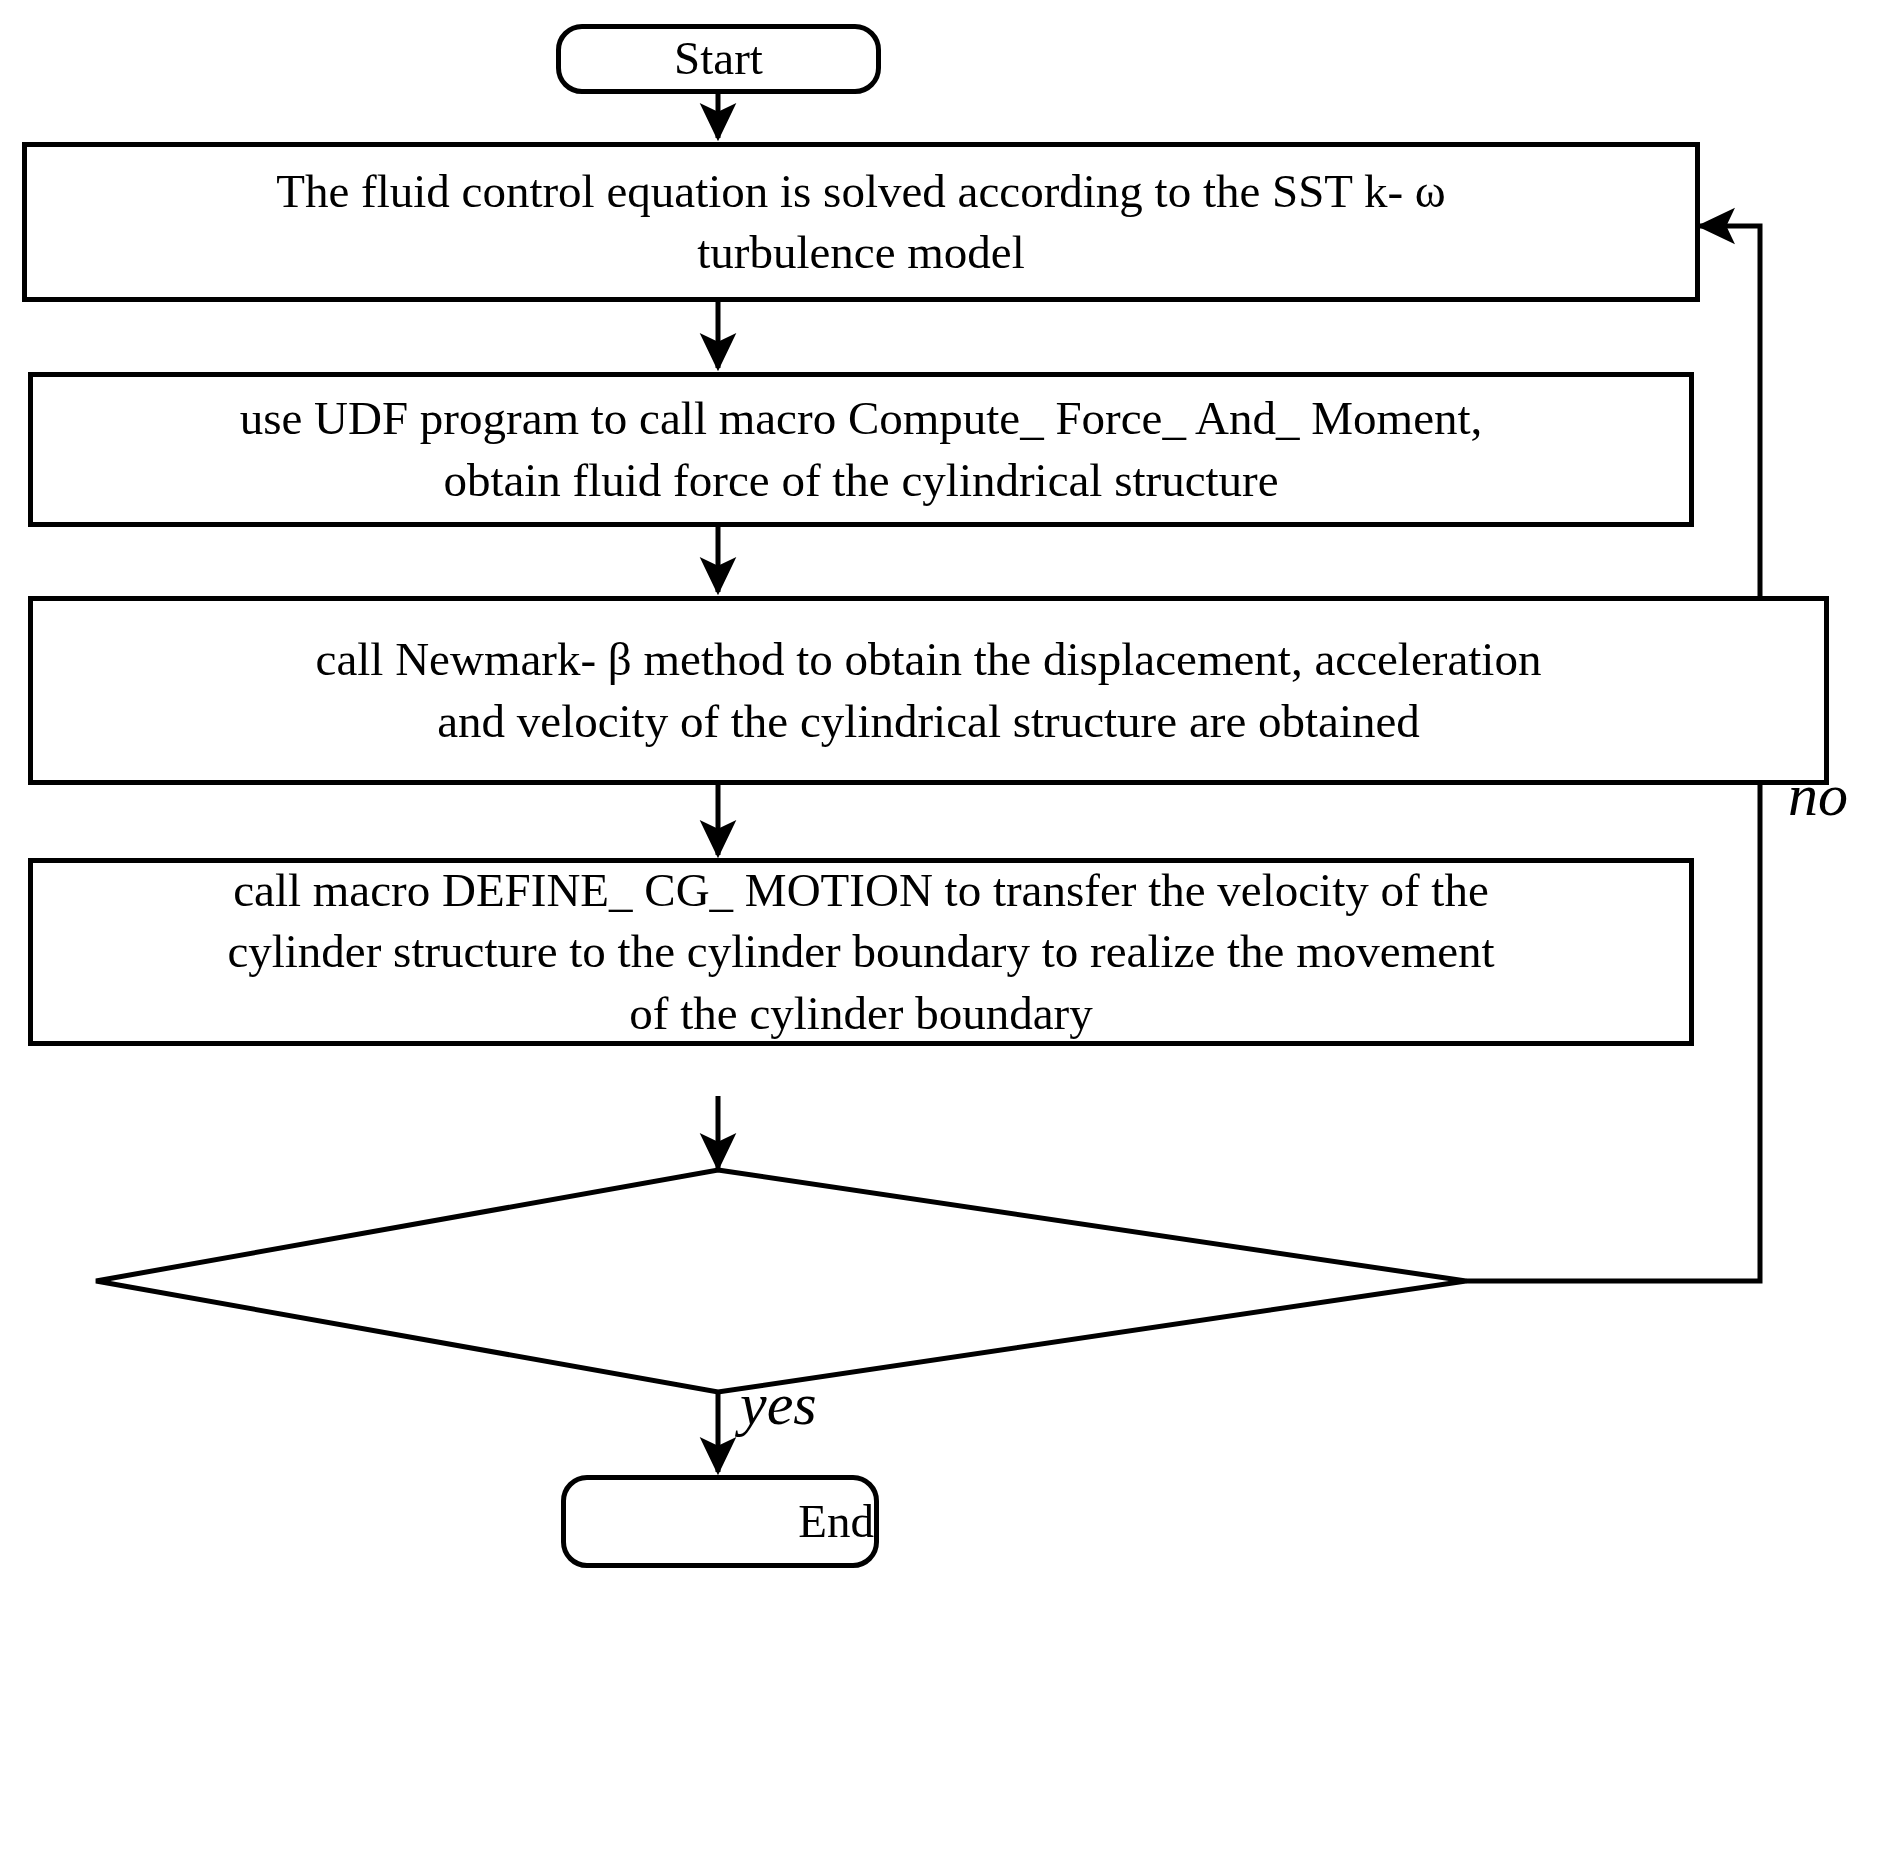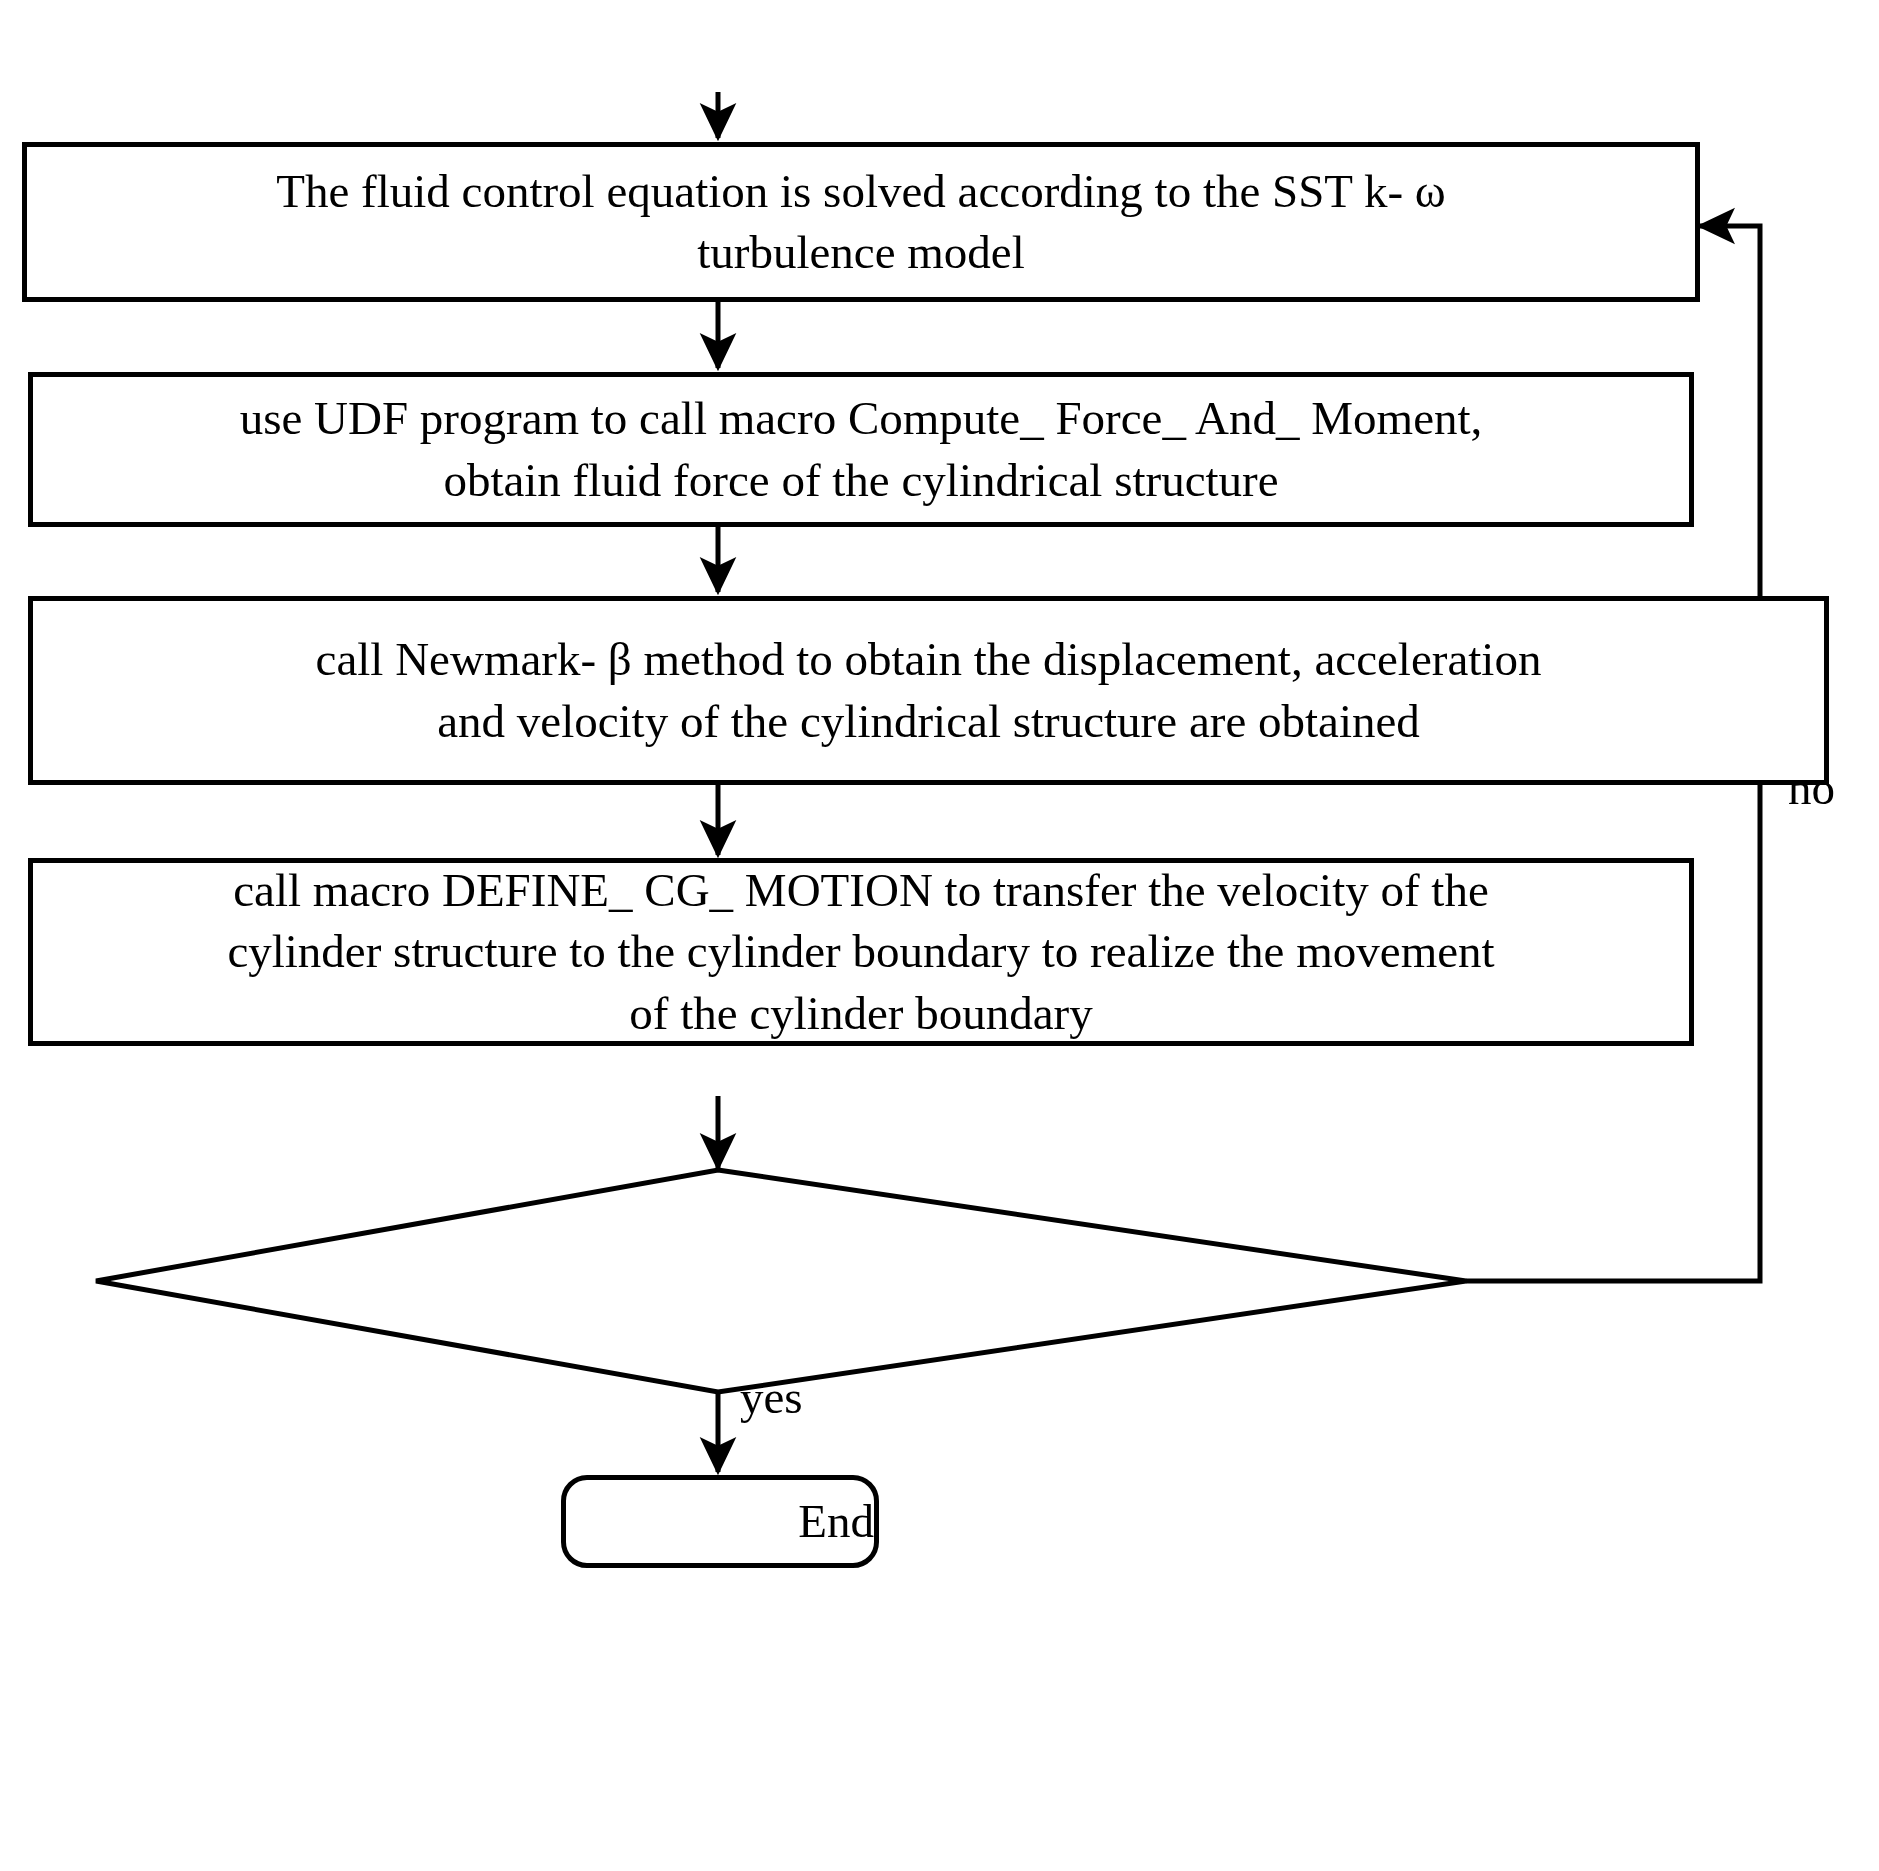--- a/index.html
+++ b/index.html
@@ -51,23 +51,24 @@
   }
   .decision-text {
     position: absolute;
     text-align: center;
     font-size: 47px;
     line-height: 1.30;
     white-space: pre-line;
   }
   .edge-label {
     position: absolute;
-    font-size: 47px;
+    font-size: 60px;
     line-height: 1;
     white-space: nowrap;
+    font-style: italic;
   }
 </style>
 </head>
 <body>
 
 <div id="canvas">
 
   <svg class="edges" viewBox="0 0 1879 1871">
     <defs>
       <marker id="arrow" viewBox="0 0 12 12" refX="10.5" refY="6" markerWidth="8" markerHeight="8" orient="auto-start-reverse">
@@ -85,20 +86,23 @@
 
     <line x1="718" y1="1096" x2="718" y2="1168" stroke="#000000" stroke-width="5" marker-end="url(#arrow)"></line>
 
     <line x1="718" y1="1350" x2="718" y2="1472" stroke="#000000" stroke-width="5" marker-end="url(#arrow)"></line>
 
     <path d="M 1466 1281 L 1760 1281 L 1760 226 L 1700 226" fill="none" stroke="#000000" stroke-width="5" marker-end="url(#arrow)"></path>
 
     <polygon points="718,1170 1466,1281 718,1392 96,1281" fill="#ffffff" stroke="#000000" stroke-width="5"></polygon>
   </svg>
 
+  <div class="node terminal" style="left:556px; top:24px; width:325px; height:70px;">
+    <span class="txt">Start</span>
+  </div>
 
   <div class="node process" style="left:22px; top:142px; width:1678px; height:160px;">
     <span class="txt">The fluid control equation is solved according to the SST k- ω
 turbulence model</span>
   </div>
 
   <div class="node process" style="left:28px; top:372px; width:1666px; height:155px;">
     <span class="txt">use UDF program to call macro Compute_ Force_ And_ Moment,
 obtain fluid force of the cylindrical  structure</span>
   </div>

